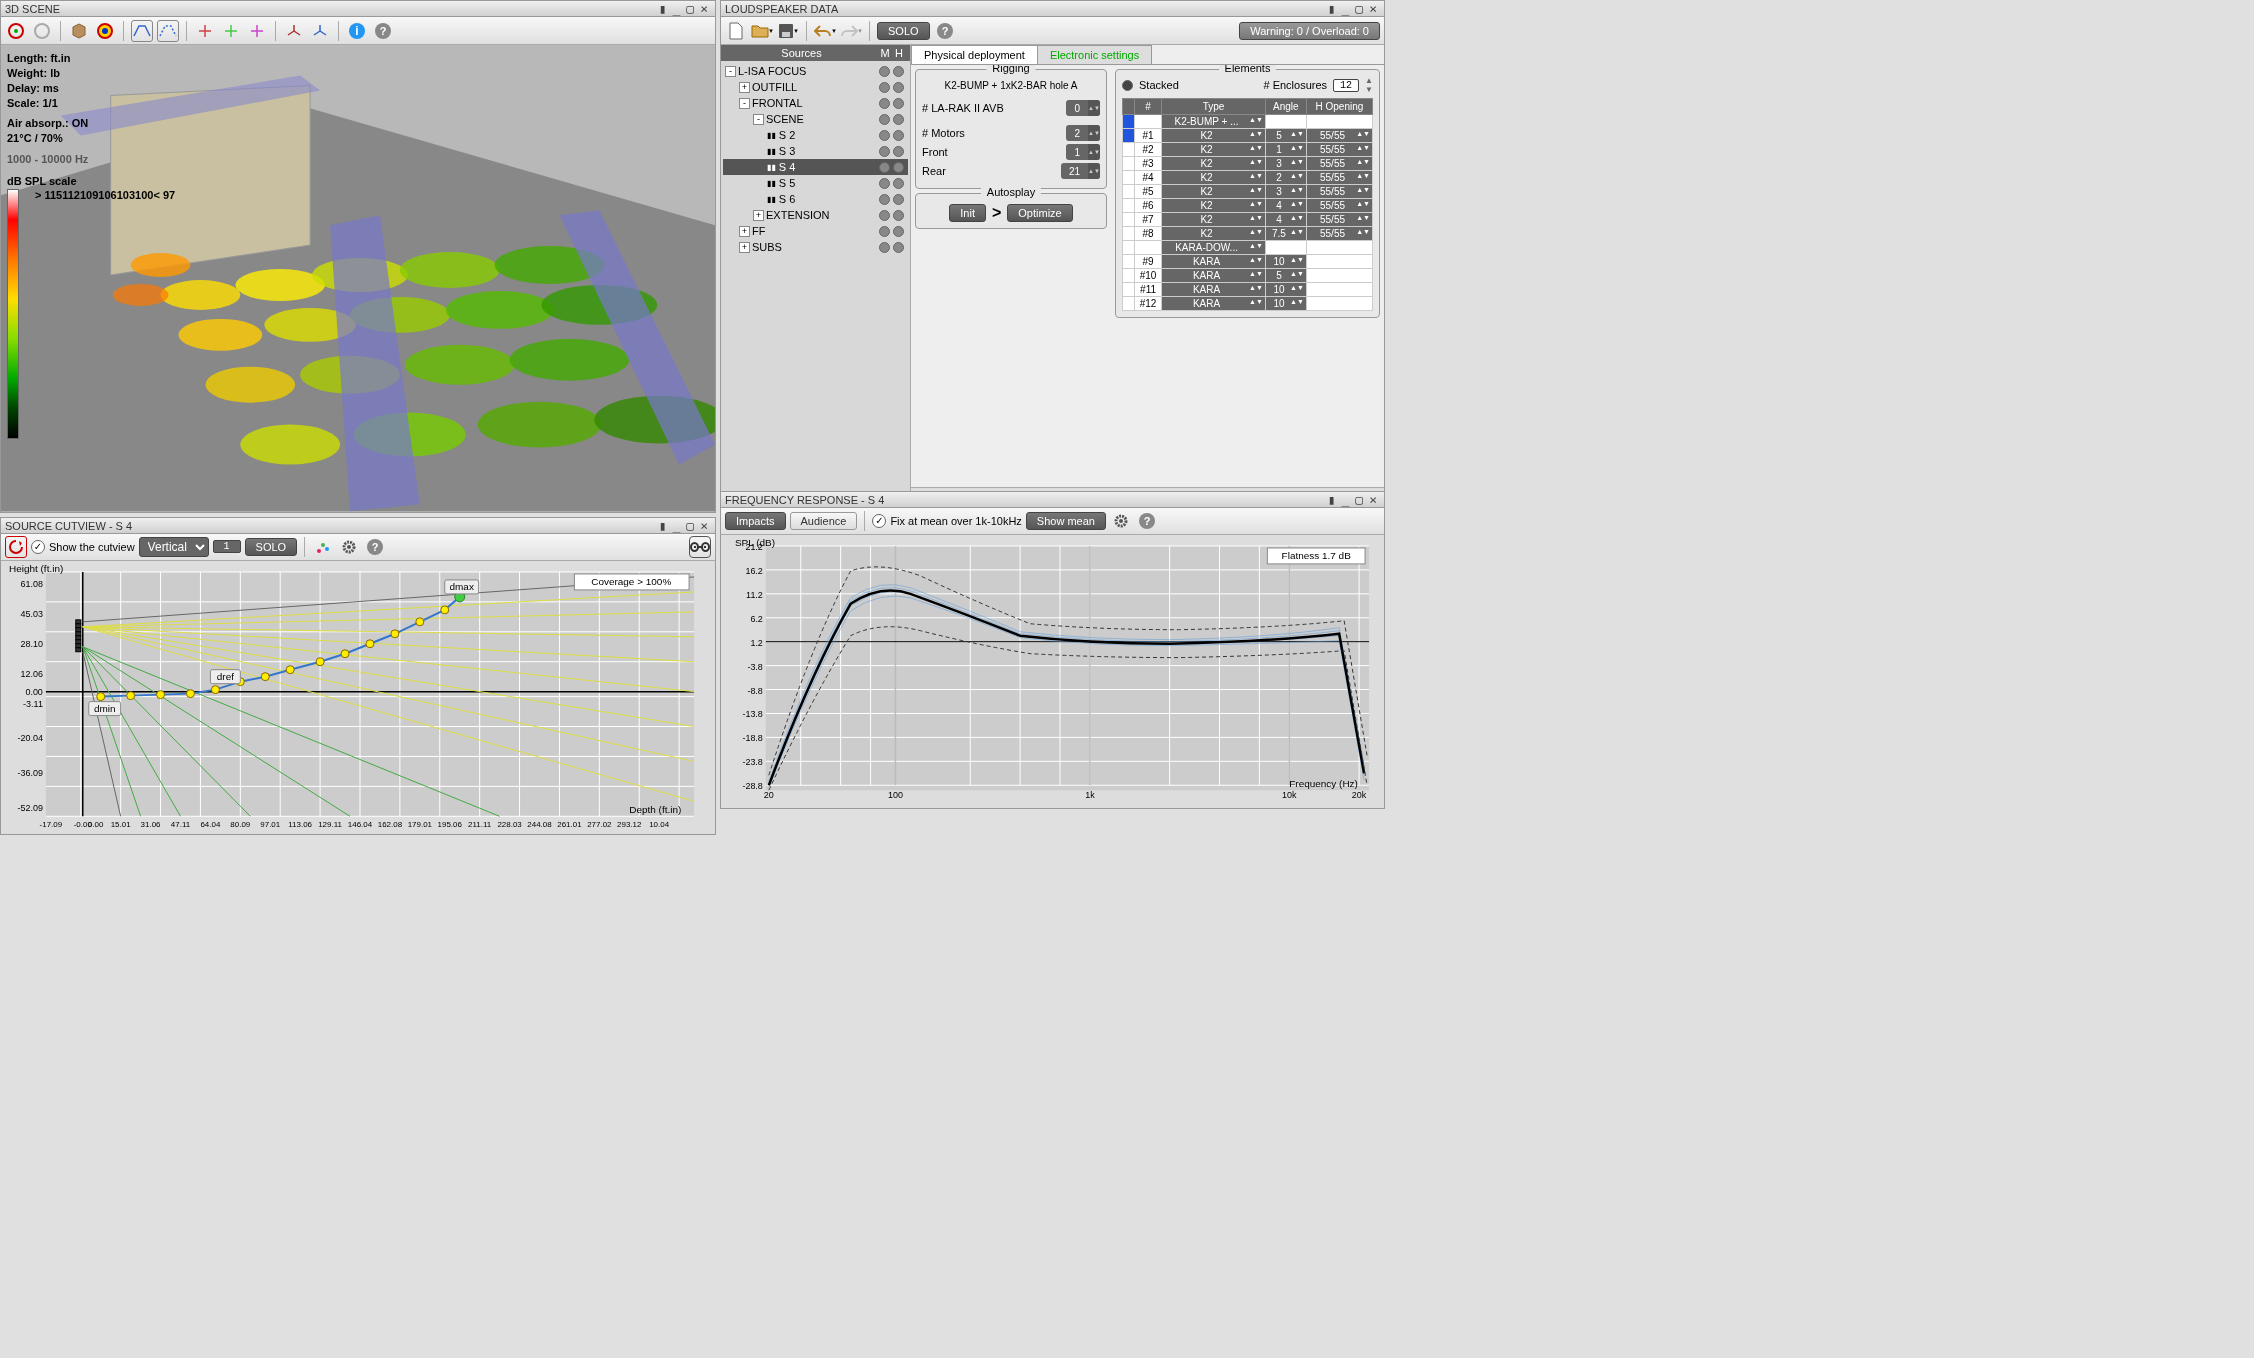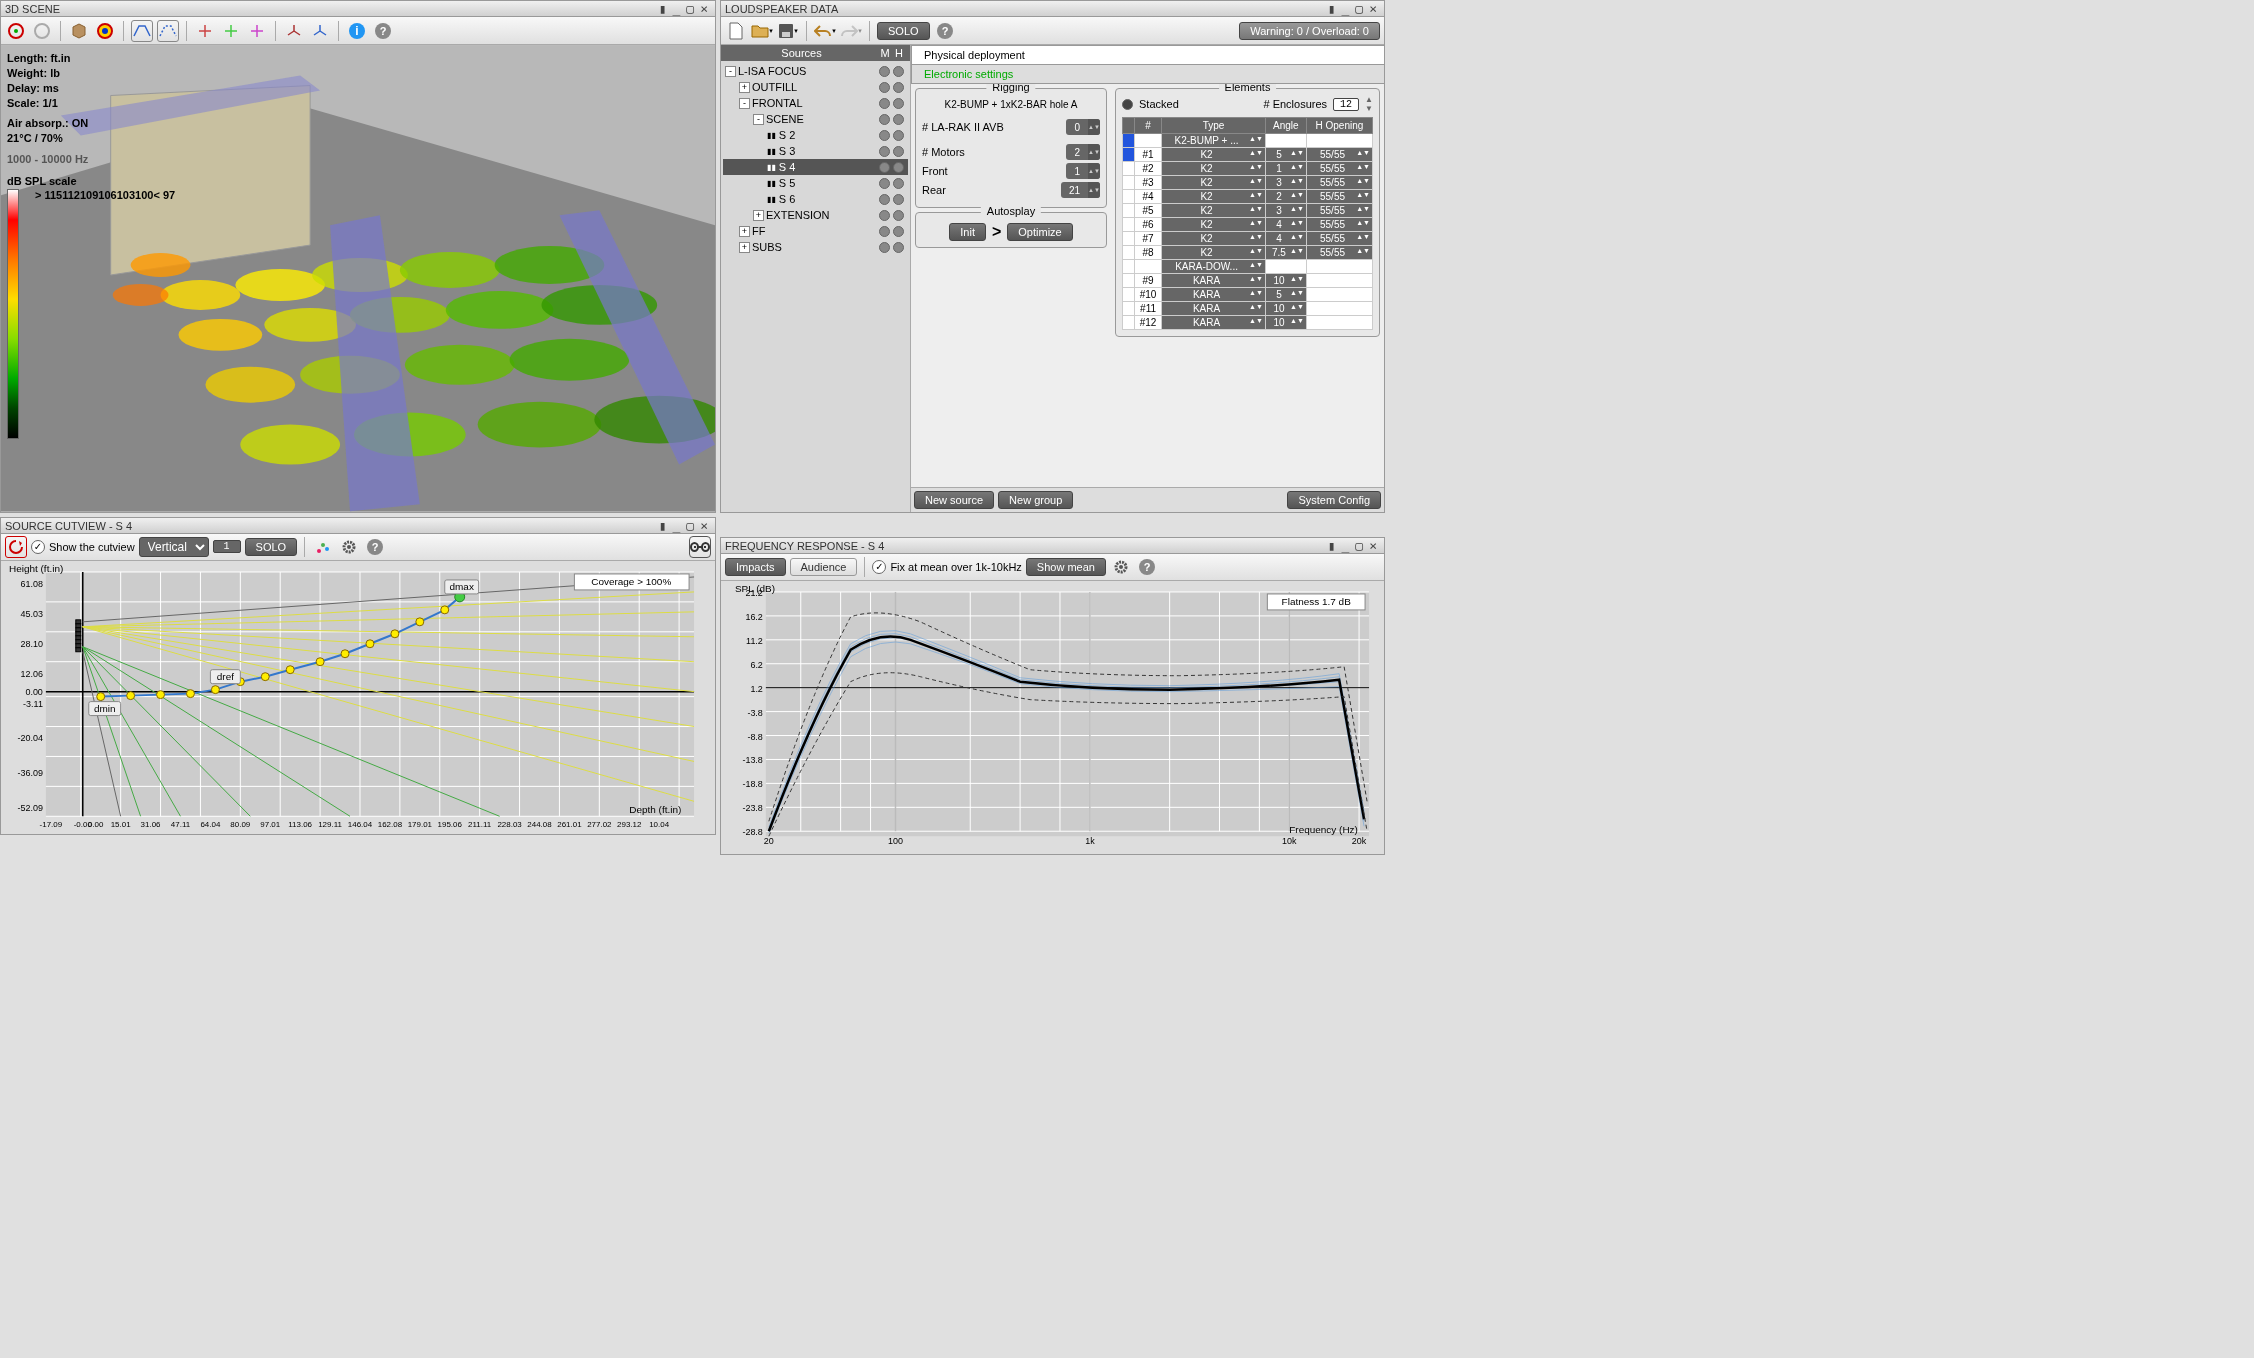--- a/index.html
+++ b/index.html
@@ -30,21 +30,21 @@
 .rigging-box, .autosplay-box, .elements-box { border: 1px solid #999; border-radius: 4px; margin: 4px; padding: 6px; background: #e8e8e8; position: relative; }
 .box-title { position: absolute; top: -8px; left: 50%; transform: translateX(-50%); background: #e8e8e8; padding: 0 6px; font-size: 11px; }
 .spinner { display: inline-flex; align-items: center; background: #666; color: #fff; border-radius: 3px; height: 16px; font-size: 10px; }
 .spinner .val { padding: 0 8px; }
 .spinner .arrows { background: #555; width: 12px; height: 16px; display: flex; flex-direction: column; font-size: 6px; color: #ccc; align-items: center; justify-content: center; border-radius: 0 3px 3px 0; }
 .elem-table { width: 100%; font-size: 10px; border-collapse: collapse; }
 .elem-table th { background: #666; color: #fff; padding: 2px; border: 1px solid #888; font-weight: normal; }
 .elem-table td { padding: 1px 2px; border: 1px solid #ccc; text-align: center; background: #fff; }
 .elem-table td.dark { background: #666; color: #fff; }
 .chart-area { flex: 1; background: #ddd; position: relative; }
-.tab-row { display: flex; background: #eee; border-bottom: 1px solid #999; flex-direction: column; }
+.tab-row { display: flex; background: #eee; border-bottom: 1px solid #999; }
 .tab { padding: 3px 12px; font-size: 11px; border: 1px solid #999; border-bottom: none; margin-right: -1px; background: #ddd; cursor: pointer; }
 .tab.active { background: #fff; }
 .tab.green { color: #0a0; }
 select.dark-sel { background: #666; color: #fff; border: 1px solid #444; border-radius: 3px; font-size: 12px; padding: 1px 4px; }
 .footer-row { display: flex; gap: 4px; padding: 3px; background: #ddd; border-top: 1px solid #aaa; }
 .checkbox-round { width: 14px; height: 14px; border-radius: 50%; border: 1px solid #666; background: #fff; display: inline-flex; align-items: center; justify-content: center; }
 .checkbox-round.checked::after { content: "✓"; font-size: 10px; color: #000; }
 .small-input { width: 28px; background: #666; color: #fff; border: 1px solid #444; text-align: center; border-radius: 2px; font-size: 10px; font-family: Liberation Mono, monospace; }
 </style>
 </head>
@@ -718,21 +718,21 @@
           <text x="540" y="266">244.08</text>
         <text x="570" y="266">261.01</text>
           <text x="600" y="266">277.02</text>
           <text x="630" y="266">293.12</text>
         <text x="660" y="266">10.04</text>
       </g>
     </svg>
   </div>
 </div>
 
-<div class="panel" style="left:720px;top:537px;width:665px;height:318px">
+<div class="panel" style="left:720px;top:491px;width:665px;height:318px">
   <div class="panel-header">
     <span class="title">FREQUENCY RESPONSE - S 4</span>
     <span class="win-btn">▮</span>
     <span class="win-btn">_</span>
     <span class="win-btn">▢</span>
     <span class="win-btn">×</span>
   </div>
   <div class="toolbar">
     <button class="btn-dark">Impacts</button>
     <button class="btn-light">Audience</button>

